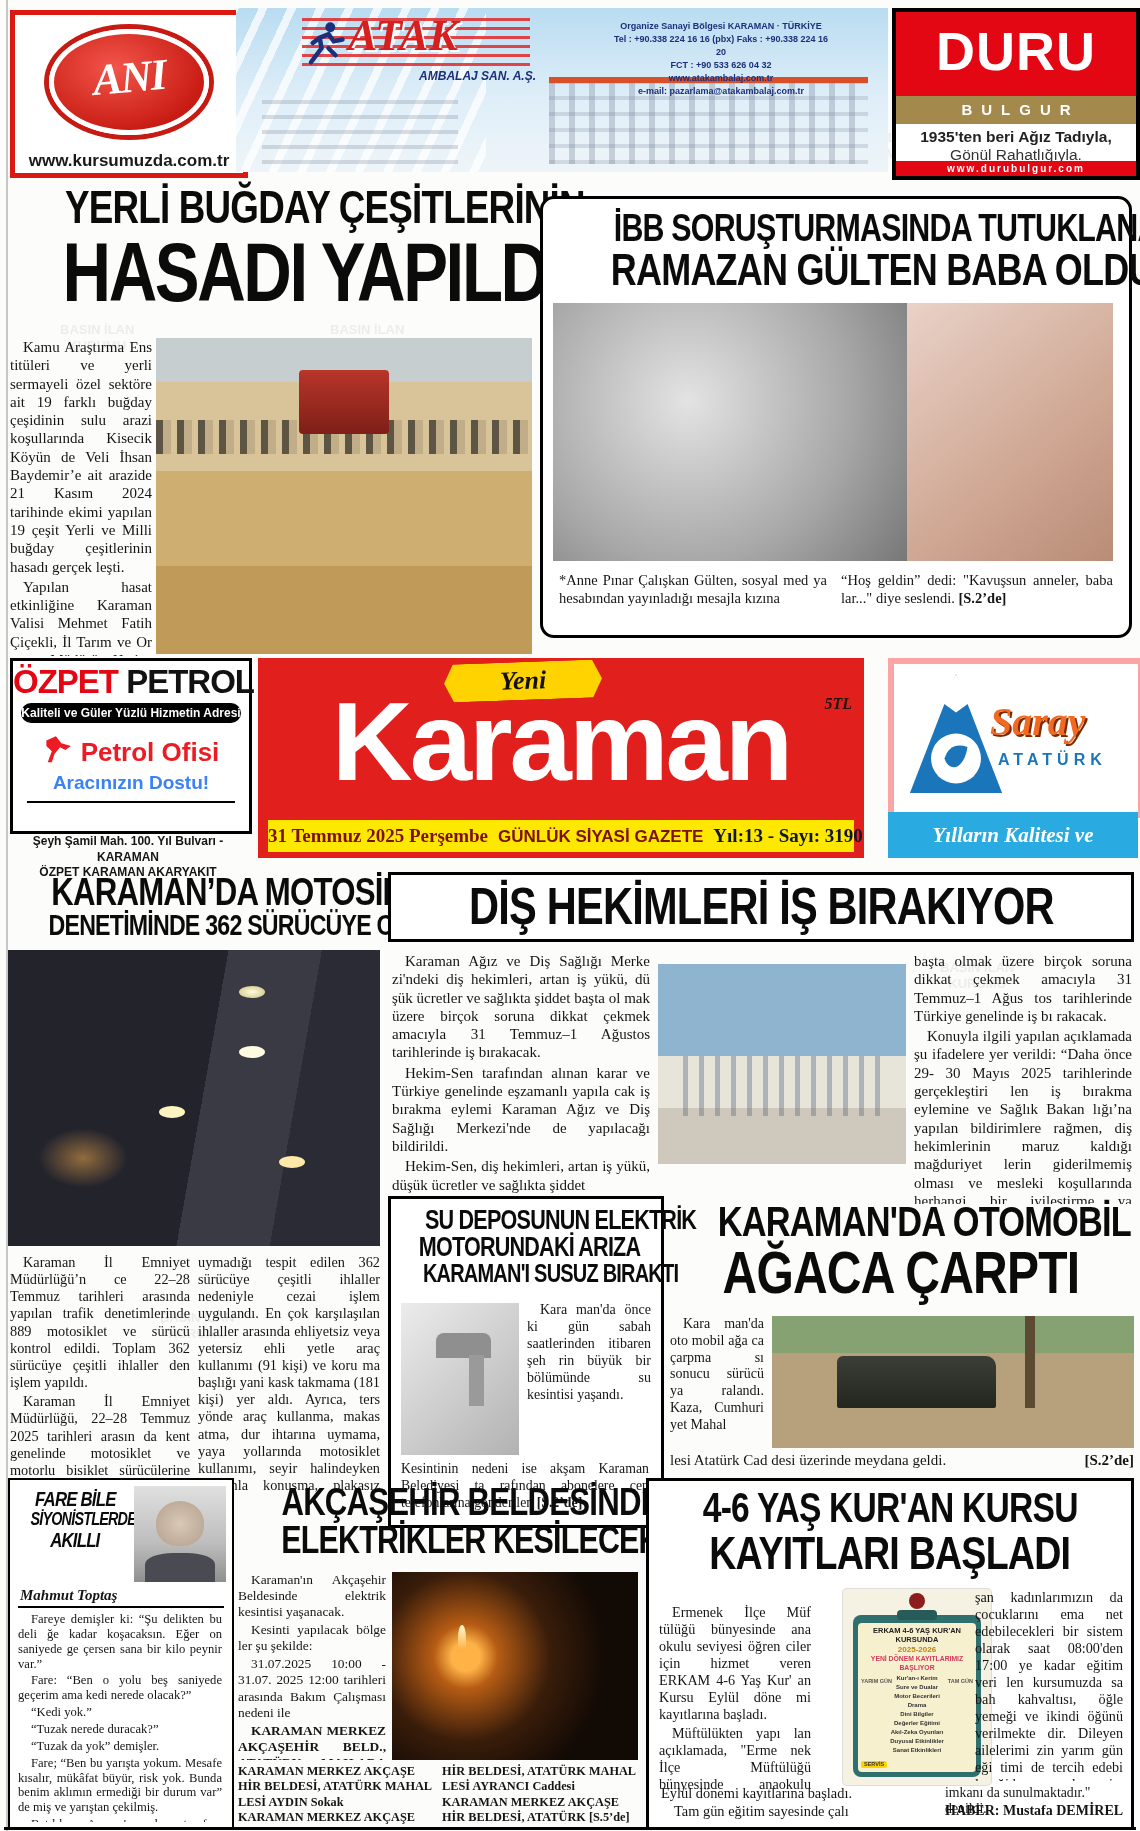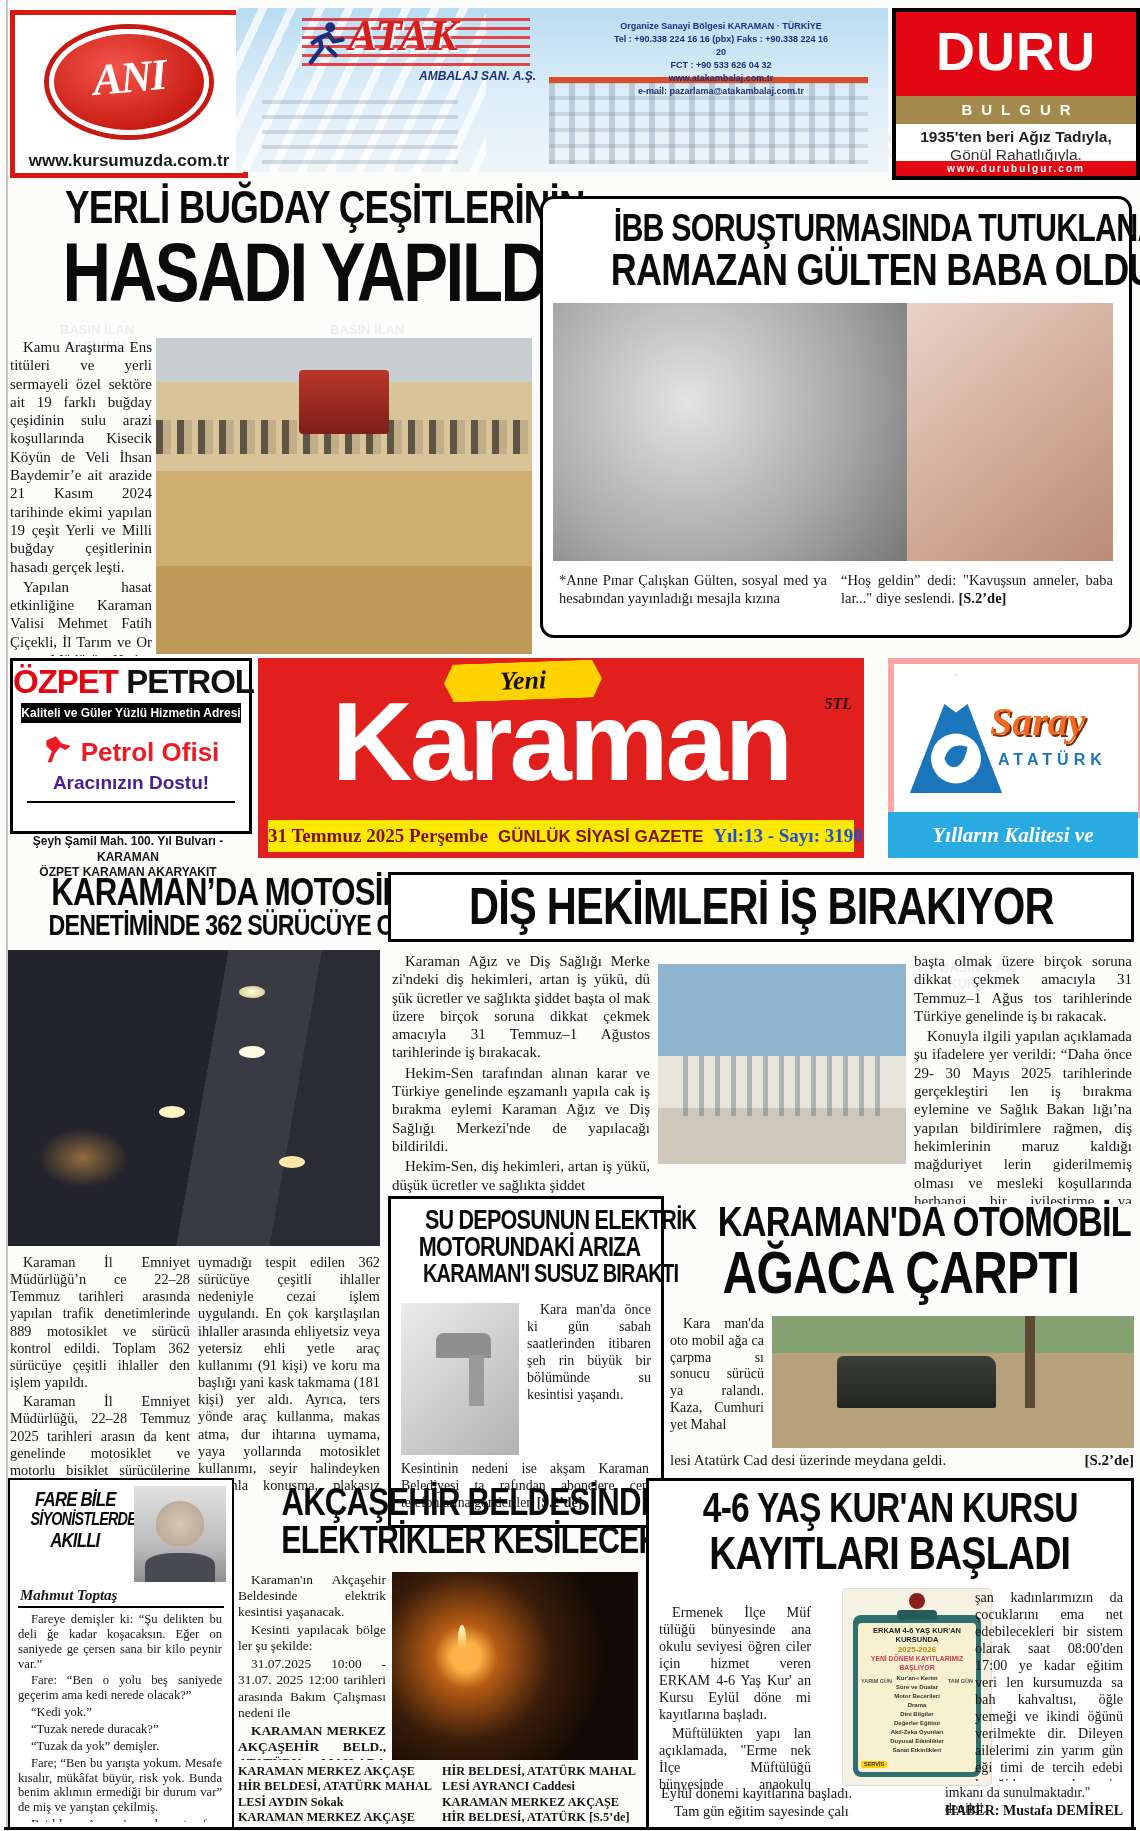--- a/index.html
+++ b/index.html
@@ -116,47 +116,47 @@
     <div class="abs just" style="left:16px;top:372px;width:268px;font-size:14.5px;line-height:1.25;">*Anne Pınar Çalışkan Gülten, sosyal med ya hesabından yayınladığı mesajla kızına</div>
     <div class="abs just" style="left:298px;top:372px;width:272px;font-size:14.5px;line-height:1.25;">
       <span>“Hoş geldin” dedi: "Kavuşsun anneler, baba lar..." diye seslendi.</span> <span class="jump">[S.2’de]</span>
     </div>
   </div>
 
   <div class="box" style="left:10px;top:658px;width:236px;height:170px;">
     <div class="abs" style="left:0;right:0;top:4px;text-align:center;white-space:nowrap;">
       <span style="font:700 33px/1 'Liberation Sans',sans-serif;color:#e30613;letter-spacing:-1px;">ÖZPET</span><span style="font:700 33px/1 'Liberation Sans',sans-serif;color:#111;letter-spacing:-1px;"> PETROL</span>
     </div>
-    <div class="abs" style="left:8px;right:8px;top:42px;background:#000;color:#fff;text-align:center;font:700 12px/20px 'Liberation Sans',sans-serif;">Kaliteli ve Güler Yüzlü Hizmetin Adresi</div>
+    <div class="abs" style="left:8px;right:8px;top:42px;background:#000;color:#fff;text-align:center;font:700 12px/20px 'Liberation Sans',sans-serif;border-radius:10px;">Kaliteli ve Güler Yüzlü Hizmetin Adresi</div>
     <div class="abs" style="left:0;right:0;top:74px;text-align:center;">
       <span style="vertical-align:middle;">
         <svg width="34" height="30" viewBox="0 0 24 22">
             <path d="M2 4 L9 1 L13 6 L20 8 L16 11 L12 9 L8 14 L6 20 L3 20 L6 12 L2 8 Z" fill="#ed1c24"></path>
           </svg>
       </span>
       <span style="font:700 26px/1 'Liberation Sans',sans-serif;color:#ed1c24;vertical-align:middle;">Petrol Ofisi</span>
     </div>
-    <div class="abs" style="left:0;right:0;top:112px;text-align:center;font:700 19px/1 'Liberation Sans',sans-serif;color:#4c1d95;">Aracınızın Dostu!</div>
+    <div class="abs" style="left:0;right:0;top:112px;text-align:center;font:700 19px/1 'Liberation Sans',sans-serif;color:#3b82f6;">Aracınızın Dostu!</div>
     <div class="abs" style="left:14px;right:14px;top:140px;border-top:2px solid #000;"></div>
   </div>
   <div class="abs" style="left:10px;top:834px;width:236px;text-align:center;font:700 12px/1.3 'Liberation Sans',sans-serif;">
     <div>Şeyh Şamil Mah. 100. Yıl Bulvarı - KARAMAN</div>
     <div>ÖZPET KARAMAN AKARYAKIT</div>
   </div>
 
   <div class="abs" style="left:258px;top:658px;width:606px;height:200px;background:#e1201e;">
     <div class="abs" style="left:186px;top:4px;width:158px;height:38px;background:#ffd300;clip-path:polygon(6% 0,94% 0,100% 50%,94% 100%,6% 100%,0 50%);transform:rotate(-2deg);box-shadow:0 2px 0 rgba(120,60,0,.4);">
       <div style="text-align:center;font:700 italic 26px/38px 'Liberation Serif',serif;color:#14100a;">Yeni</div>
     </div>
     <div class="abs" style="right:12px;top:38px;font:700 italic 16px/1 'Liberation Serif',serif;color:#23120f;">5TL</div>
     <div class="abs" style="left:0;right:0;top:22px;text-align:center;font:700 112px/1.1 'Liberation Sans',sans-serif;color:#fff;letter-spacing:-3px;">Karaman</div>
     <div class="abs" style="left:10px;right:10px;bottom:6px;height:32px;background:#ffe800;text-align:center;white-space:nowrap;">
       <span style="font:700 19px/32px 'Liberation Serif',serif;color:#7c1008;">31 Temmuz 2025 Perşembe</span>
       <span style="font:700 17px/32px 'Liberation Sans',sans-serif;color:#7c1008;padding:0 6px;">GÜNLÜK SİYASİ GAZETE</span>
-      <span style="font:700 19px/32px 'Liberation Serif',serif;color:#1d4ed8;">Yıl:13 - Sayı: 3190</span>
+      <span style="font:700 19px/32px 'Liberation Serif',serif;color:#0f172a;">Yıl:13 - Sayı: 3190</span>
     </div>
   </div>
 
   <div class="abs" style="left:888px;top:658px;width:244px;height:148px;border:6px solid #fca5a5;background:#fff;">
     <span class="abs" style="left:14px;top:6px;">
       <svg width="96" height="130" viewBox="0 0 100 135">
           <polygon points="50,4 98,128 2,128" fill="#1b75bb"></polygon>
           <polygon points="50,4 64,34 50,44 36,34" fill="#fff"></polygon>
           <circle cx="50" cy="92" r="26" fill="#fff"></circle>
           <path d="M38 92 q6 -18 24 -12 q-2 14 -10 20 q-10 4 -14 -8" fill="#1b75bb"></path>

